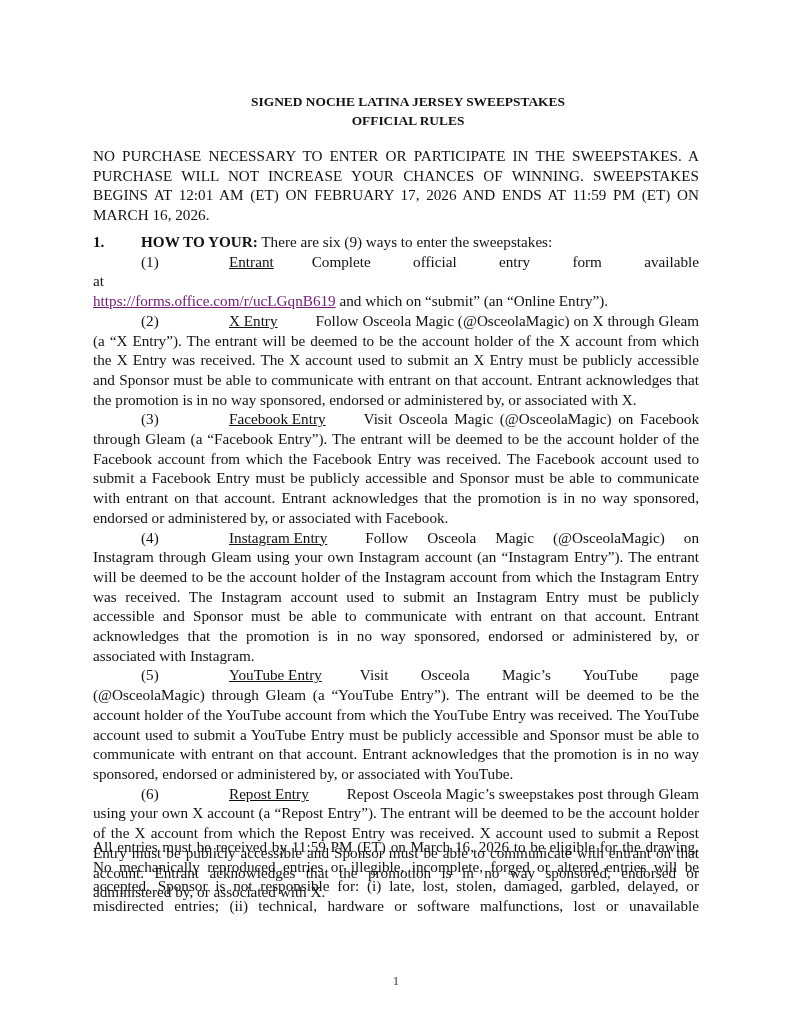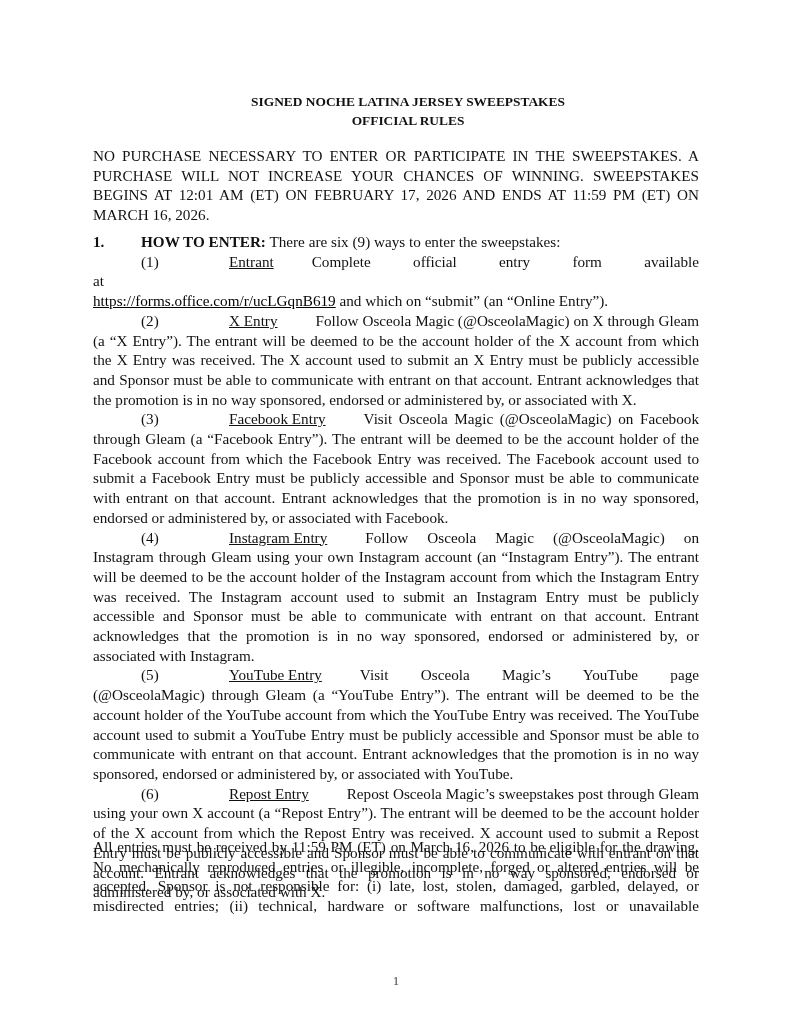--- a/index.html
+++ b/index.html
@@ -27,41 +27,41 @@
       font-size: 15.2px; line-height: 19.7px;
       text-align: justify;
     }
     .section { top: 232px; }
     .sec-head { display: block; text-align: left; }
     .sec-num { display: inline-block; width: 48px; font-weight: bold; }
     .sec-title { font-weight: bold; }
     .entry { display: block; text-indent: 48px; }
     .entry-num { display: inline-block; width: 40px; text-indent: 0; }
     .entry-name { text-decoration: underline; display: inline-block; margin-right: 38px; }
-    a.link { color: #000000; text-decoration: underline; }
+    a.link { color: #701a75; text-decoration: underline; }
     .closing { top: 837px; }
     .footer {
       position: absolute; top: 973px; left: 0; width: 606px;
       text-align: center; font-size: 13px; color: #444;
     }
     .ln { display: block; text-align: justify; text-align-last: justify; }
   </style>
 </head>
 <body>
 
 <div class="page">
 
   <div class="title t1">SIGNED NOCHE LATINA JERSEY SWEEPSTAKES</div>
   <div class="title t2">OFFICIAL RULES</div>
 
   <div class="notice">NO PURCHASE NECESSARY TO ENTER OR PARTICIPATE IN THE SWEEPSTAKES. A PURCHASE WILL NOT INCREASE YOUR CHANCES OF WINNING.  SWEEPSTAKES BEGINS AT 12:01 AM (ET) ON FEBRUARY 17, 2026 AND ENDS AT 11:59 PM (ET) ON MARCH 16, 2026.</div>
 
   <div class="body section">
     <span class="sec-head">
-      <span class="sec-num">1.</span><span class="sec-title">HOW TO ENTER:</span><span> There are six (9) ways to enter the sweepstakes:</span>
+      <span class="sec-num">1.</span><span class="sec-title">HOW TO YOUR:</span><span> There are six (9) ways to enter the sweepstakes:</span>
     </span>
 
     <span class="entry" style="text-align-last:left;">
       <span class="ln" style="text-indent:48px;"><span class="entry-num">(1)</span><span class="entry-name">Entrant</span><span style="word-spacing:38px;">Complete official entry form available at</span></span>
       <span style="display:block;text-indent:0;"><a class="link" href="#">https://forms.office.com/r/ucLGqnB619</a><span> and which on “submit” (an “Online Entry”).</span></span>
     </span>
 
     <span class="entry">
       <span class="entry-num">(2)</span><span class="entry-name">X Entry</span><span>Follow Osceola Magic (@OsceolaMagic) on X through Gleam (a “X Entry”). The entrant will be deemed to be the account holder of the X account from which the X Entry was received.  The X account used to submit an X Entry must be publicly accessible and Sponsor must be able to communicate with entrant on that account. Entrant acknowledges that the promotion is in no way sponsored, endorsed or administered by, or associated with X.</span>
     </span>

